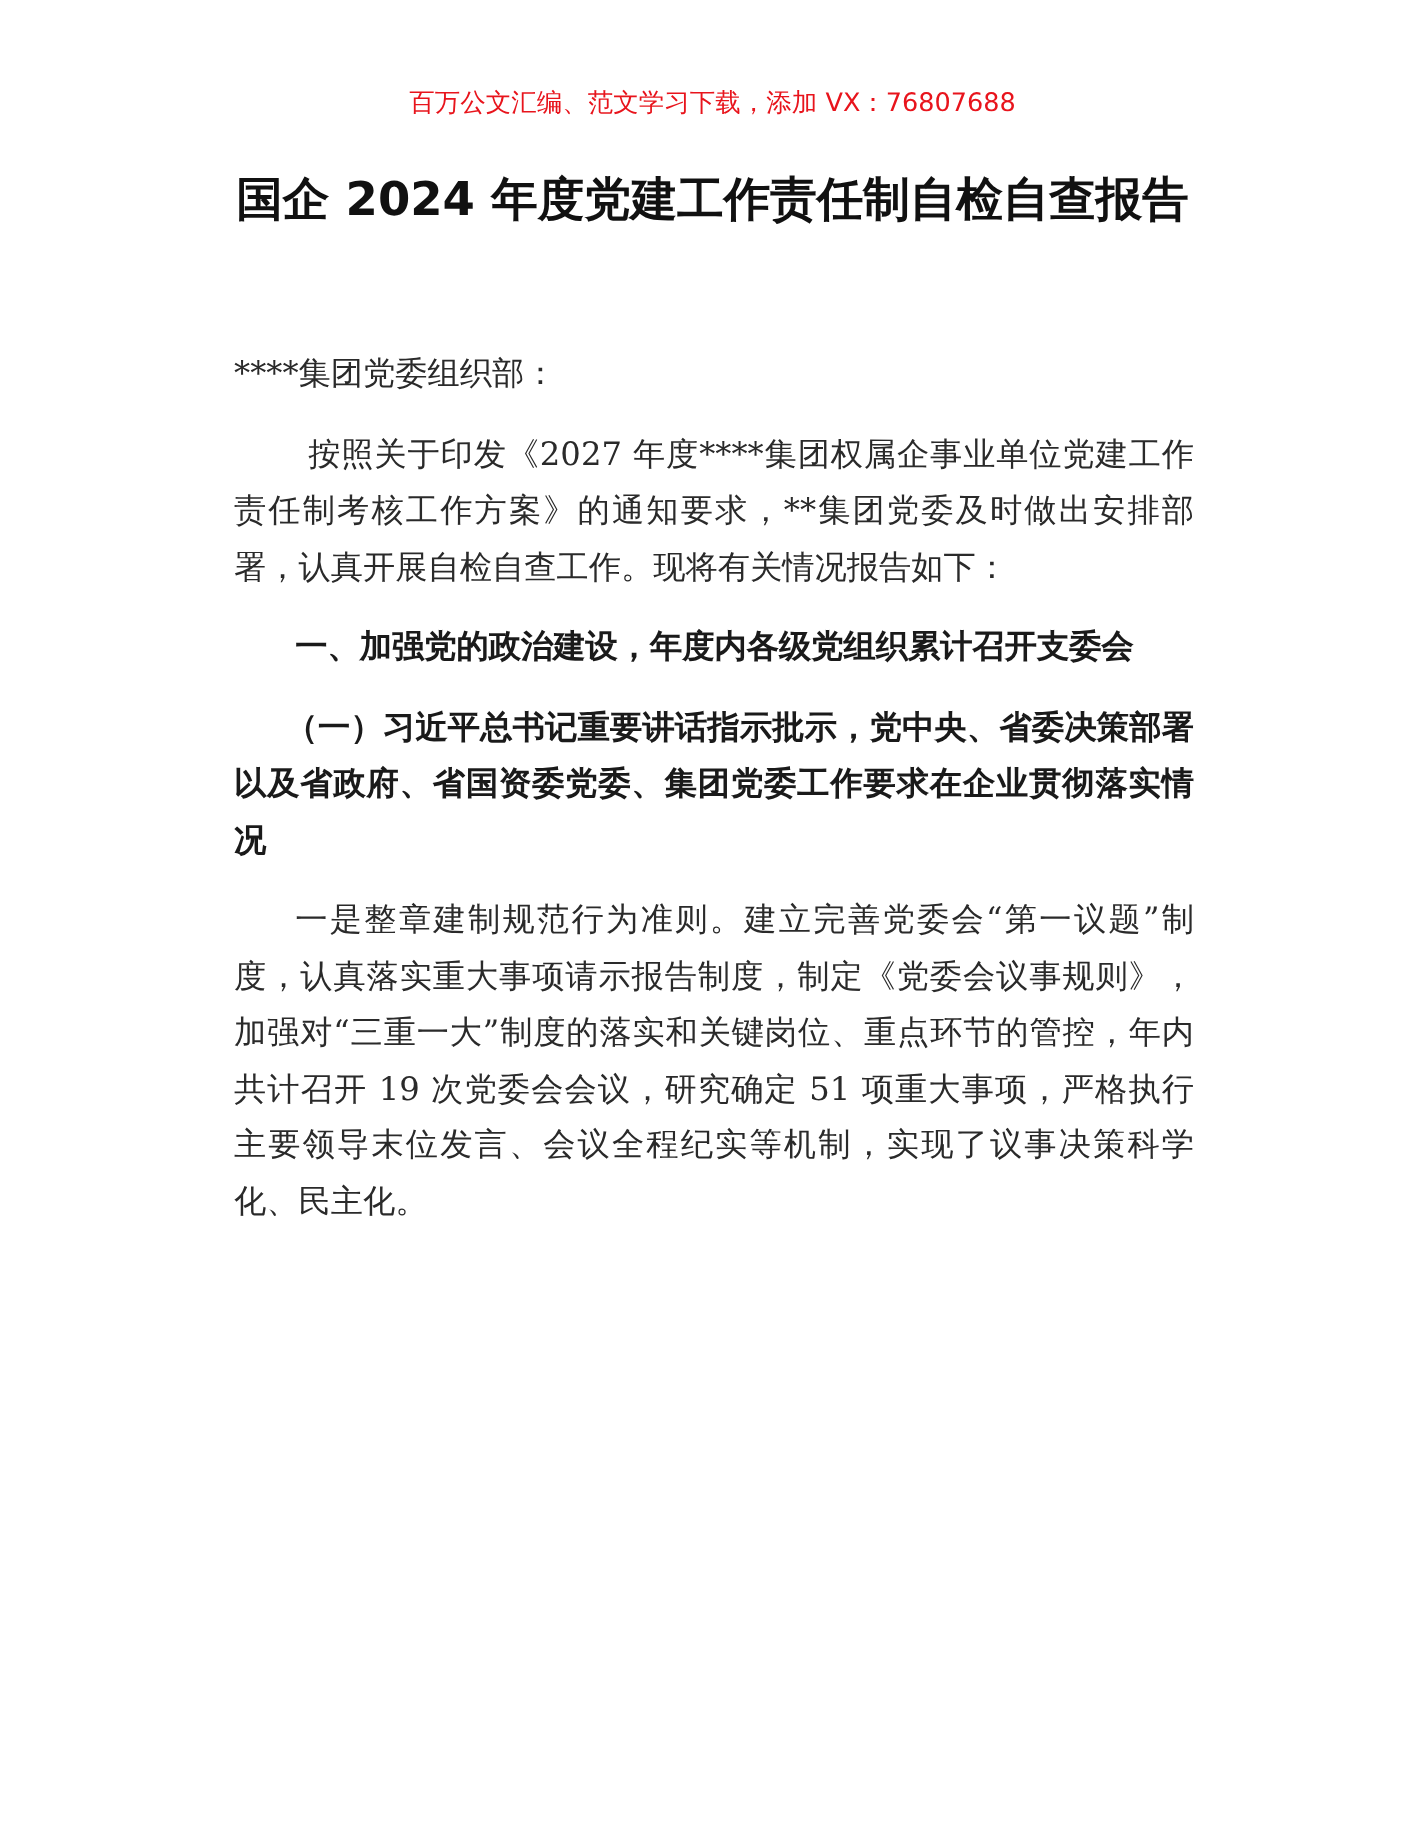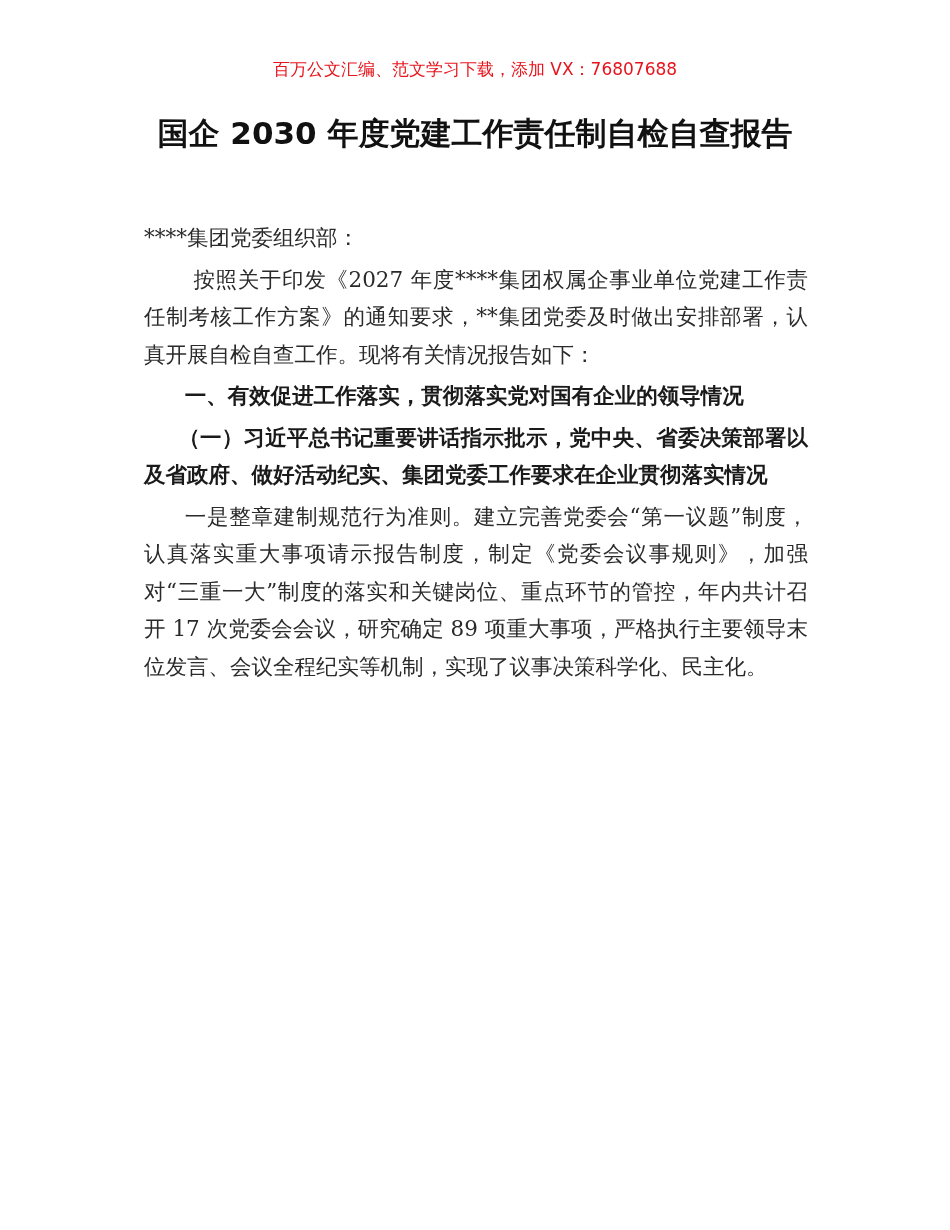--- a/index.html
+++ b/index.html
@@ -49,21 +49,21 @@
       left: 140px;
       top: 215px;
       width: 672px;
       font-family: "DejaVu Serif", "Liberation Serif", serif;
       font-size: 21.5px;
       line-height: 37.5px;
       color: #2a2a2a;
       text-align: justify;
     }
     .body-text p {
-      margin: 4px;
+      margin: 16px;
       padding: 0;
     }
     .salutation {
       text-indent: 0;
     }
     .indent-1 {
       text-indent: 2.3em;
     }
     .heading1 {
       font-weight: bold;
@@ -82,28 +82,28 @@
       margin-top: 6px !important;
     }
   </style>
 </head>
 <body>
 
 <div class="page">
 
   <div class="watermark">百万公文汇编、范文学习下载，添加 VX：76807688</div>
 
-  <div class="title">国企 2030 年度党建工作责任制自检自查报告</div>
+  <div class="title">国企 2024 年度党建工作责任制自检自查报告</div>
 
   <div class="body-text">
     <p class="salutation">****集团党委组织部：</p>
 
     <p class="indent-1">按照关于印发《2027 年度****集团权属企事业单位党建工作责任制考核工作方案》的通知要求，**集团党委及时做出安排部署，认真开展自检自查工作。现将有关情况报告如下：</p>
 
-    <p class="heading1">一、有效促进工作落实，贯彻落实党对国有企业的领导情况</p>
+    <p class="heading1">一、加强党的政治建设，年度内各级党组织累计召开支委会</p>
 
-    <p class="heading2">（一）习近平总书记重要讲话指示批示，党中央、省委决策部署以及省政府、做好活动纪实、集团党委工作要求在企业贯彻落实情况</p>
+    <p class="heading2">（一）习近平总书记重要讲话指示批示，党中央、省委决策部署以及省政府、省国资委党委、集团党委工作要求在企业贯彻落实情况</p>
 
-    <p class="para">一是整章建制规范行为准则。建立完善党委会“第一议题”制度，认真落实重大事项请示报告制度，制定《党委会议事规则》，加强对“三重一大”制度的落实和关键岗位、重点环节的管控，年内共计召开 17 次党委会会议，研究确定 89 项重大事项，严格执行主要领导末位发言、会议全程纪实等机制，实现了议事决策科学化、民主化。</p>
+    <p class="para">一是整章建制规范行为准则。建立完善党委会“第一议题”制度，认真落实重大事项请示报告制度，制定《党委会议事规则》，加强对“三重一大”制度的落实和关键岗位、重点环节的管控，年内共计召开 19 次党委会会议，研究确定 51 项重大事项，严格执行主要领导末位发言、会议全程纪实等机制，实现了议事决策科学化、民主化。</p>
 
   </div>
 
 </div>
 
 </body></html>

